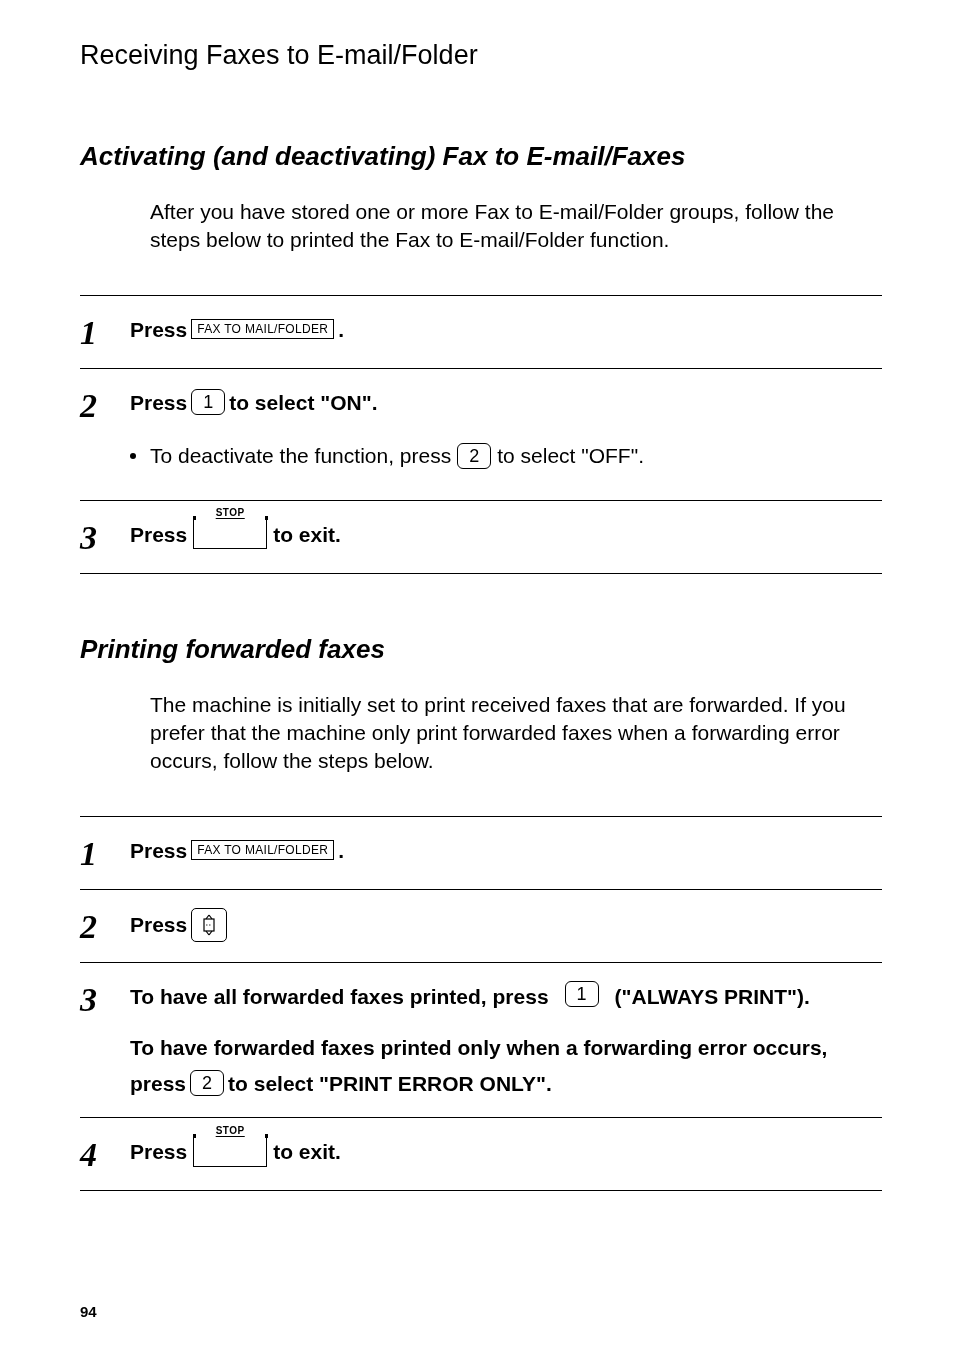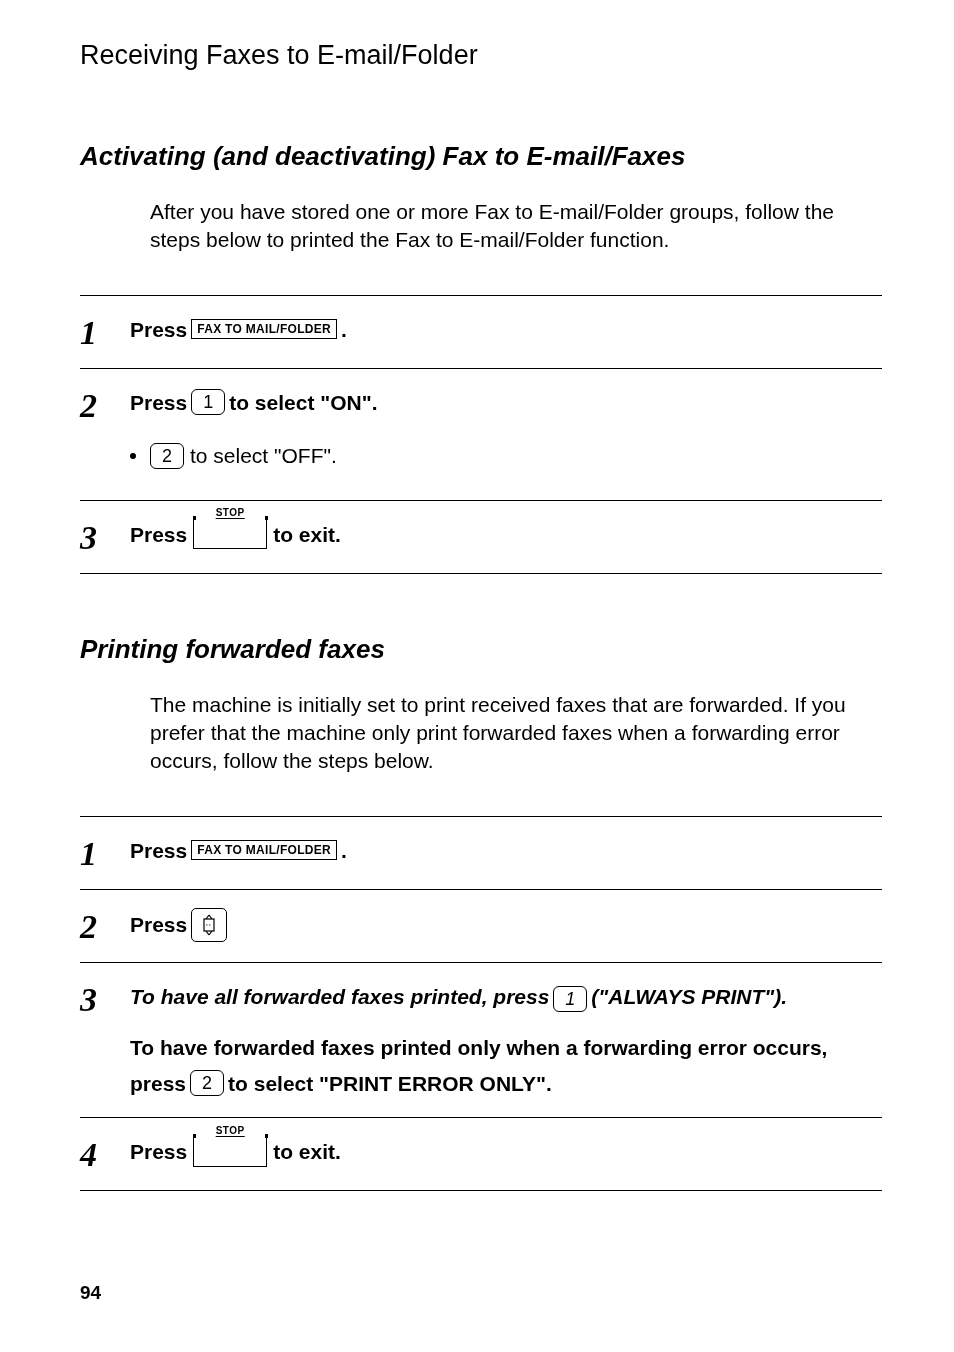--- a/index.html
+++ b/index.html
@@ -87,21 +87,21 @@
       border-radius: 50%;
       margin-right: 8px;
       flex-shrink: 0;
     }
     .key-box {
       display: inline-flex;
       align-items: center;
       justify-content: center;
       border: 1.5px solid #000;
       font-size: 12px;
-      font-weight: bold;
+      font-weight: normal;
       padding: 3px 5px;
       line-height: 1;
       font-family: Arial, Helvetica, sans-serif;
       letter-spacing: 0.3px;
     }
     .key-num {
       display: inline-flex;
       align-items: center;
       justify-content: center;
       border: 1.5px solid #000;
@@ -162,23 +162,23 @@
       justify-content: center;
       vertical-align: middle;
       position: relative;
     }
     .key-arrow svg {
       width: 24px;
       height: 24px;
     }
     .page-number {
       position: absolute;
-      bottom: 48px;
+      bottom: 32px;
       left: 80px;
-      font-size: 19px;
+      font-size: 15px;
       font-weight: bold;
     }
   </style>
 </head>
 <body>
 
 <div class="page-header">Receiving Faxes to E-mail/Folder</div>
 
 <div class="section-heading">Activating (and deactivating) Fax to E-mail/Faxes</div>
 <div class="intro-text">After you have stored one or more Fax to E-mail/Folder groups, follow the steps below to printed the Fax to E-mail/Folder function.</div>
@@ -199,20 +199,21 @@
   <div class="step-row">
     <div class="step-num">2</div>
     <div class="step-body">
       <div class="step-main">
         <span>Press </span>
         <span class="key-num">1</span>
         <span> to select "ON".</span>
       </div>
       <div class="sub-bullet">
         <span class="bullet-dot"></span>
+        <span>To deactivate the function, press </span>
         <span class="key-num">2</span>
         <span> to select "OFF".</span>
       </div>
     </div>
   </div>
 
   <div class="step-row">
     <div class="step-num">3</div>
     <div class="step-body">
       <div class="step-main">
@@ -258,21 +259,21 @@
           </svg>
         </span>
       </div>
     </div>
   </div>
 
   <div class="step-row">
     <div class="step-num">3</div>
     <div class="step-body">
       <div class="step-main" style="display:block;">
-        <div style="display:flex;flex-wrap:wrap;align-items:flex-end;gap:4px;font-style:italic;">
+        <div style="display:flex;flex-wrap:wrap;align-items:flex-start;gap:16px;">
           <span>To have all forwarded faxes printed, press </span>
           <span class="key-num">1</span>
           <span> ("ALWAYS PRINT").</span>
         </div>
         <div style="margin-top:20px;">To have forwarded faxes printed only when a forwarding error occurs,</div>
         <div style="display:flex;flex-wrap:wrap;align-items:center;gap:4px;margin-top:4px;">
           <span>press </span>
           <span class="key-num">2</span>
           <span> to select "PRINT ERROR ONLY".</span>
         </div>

